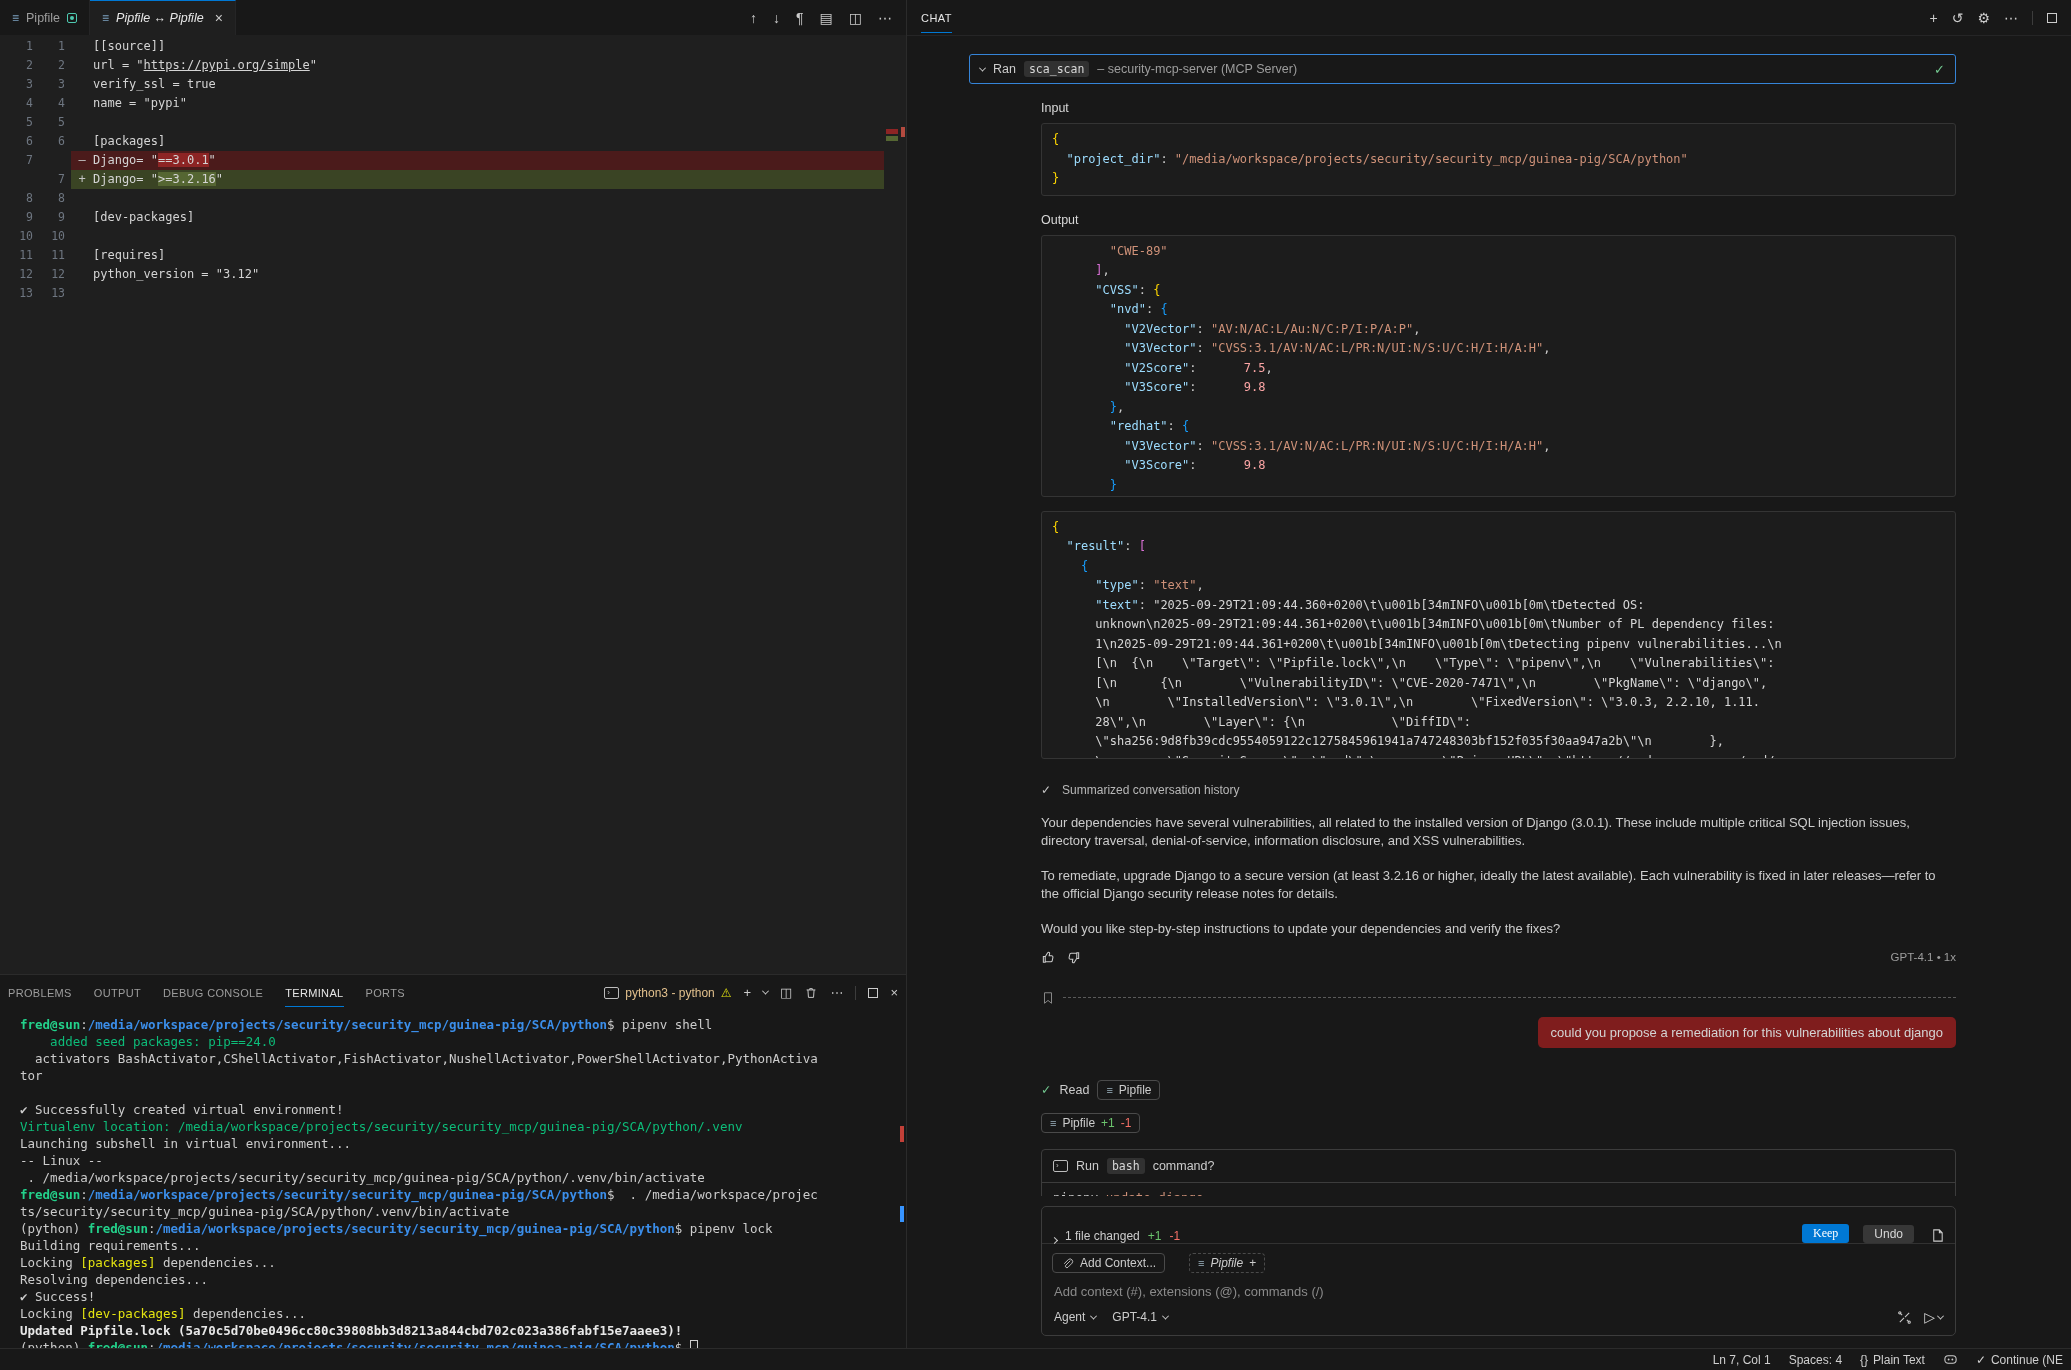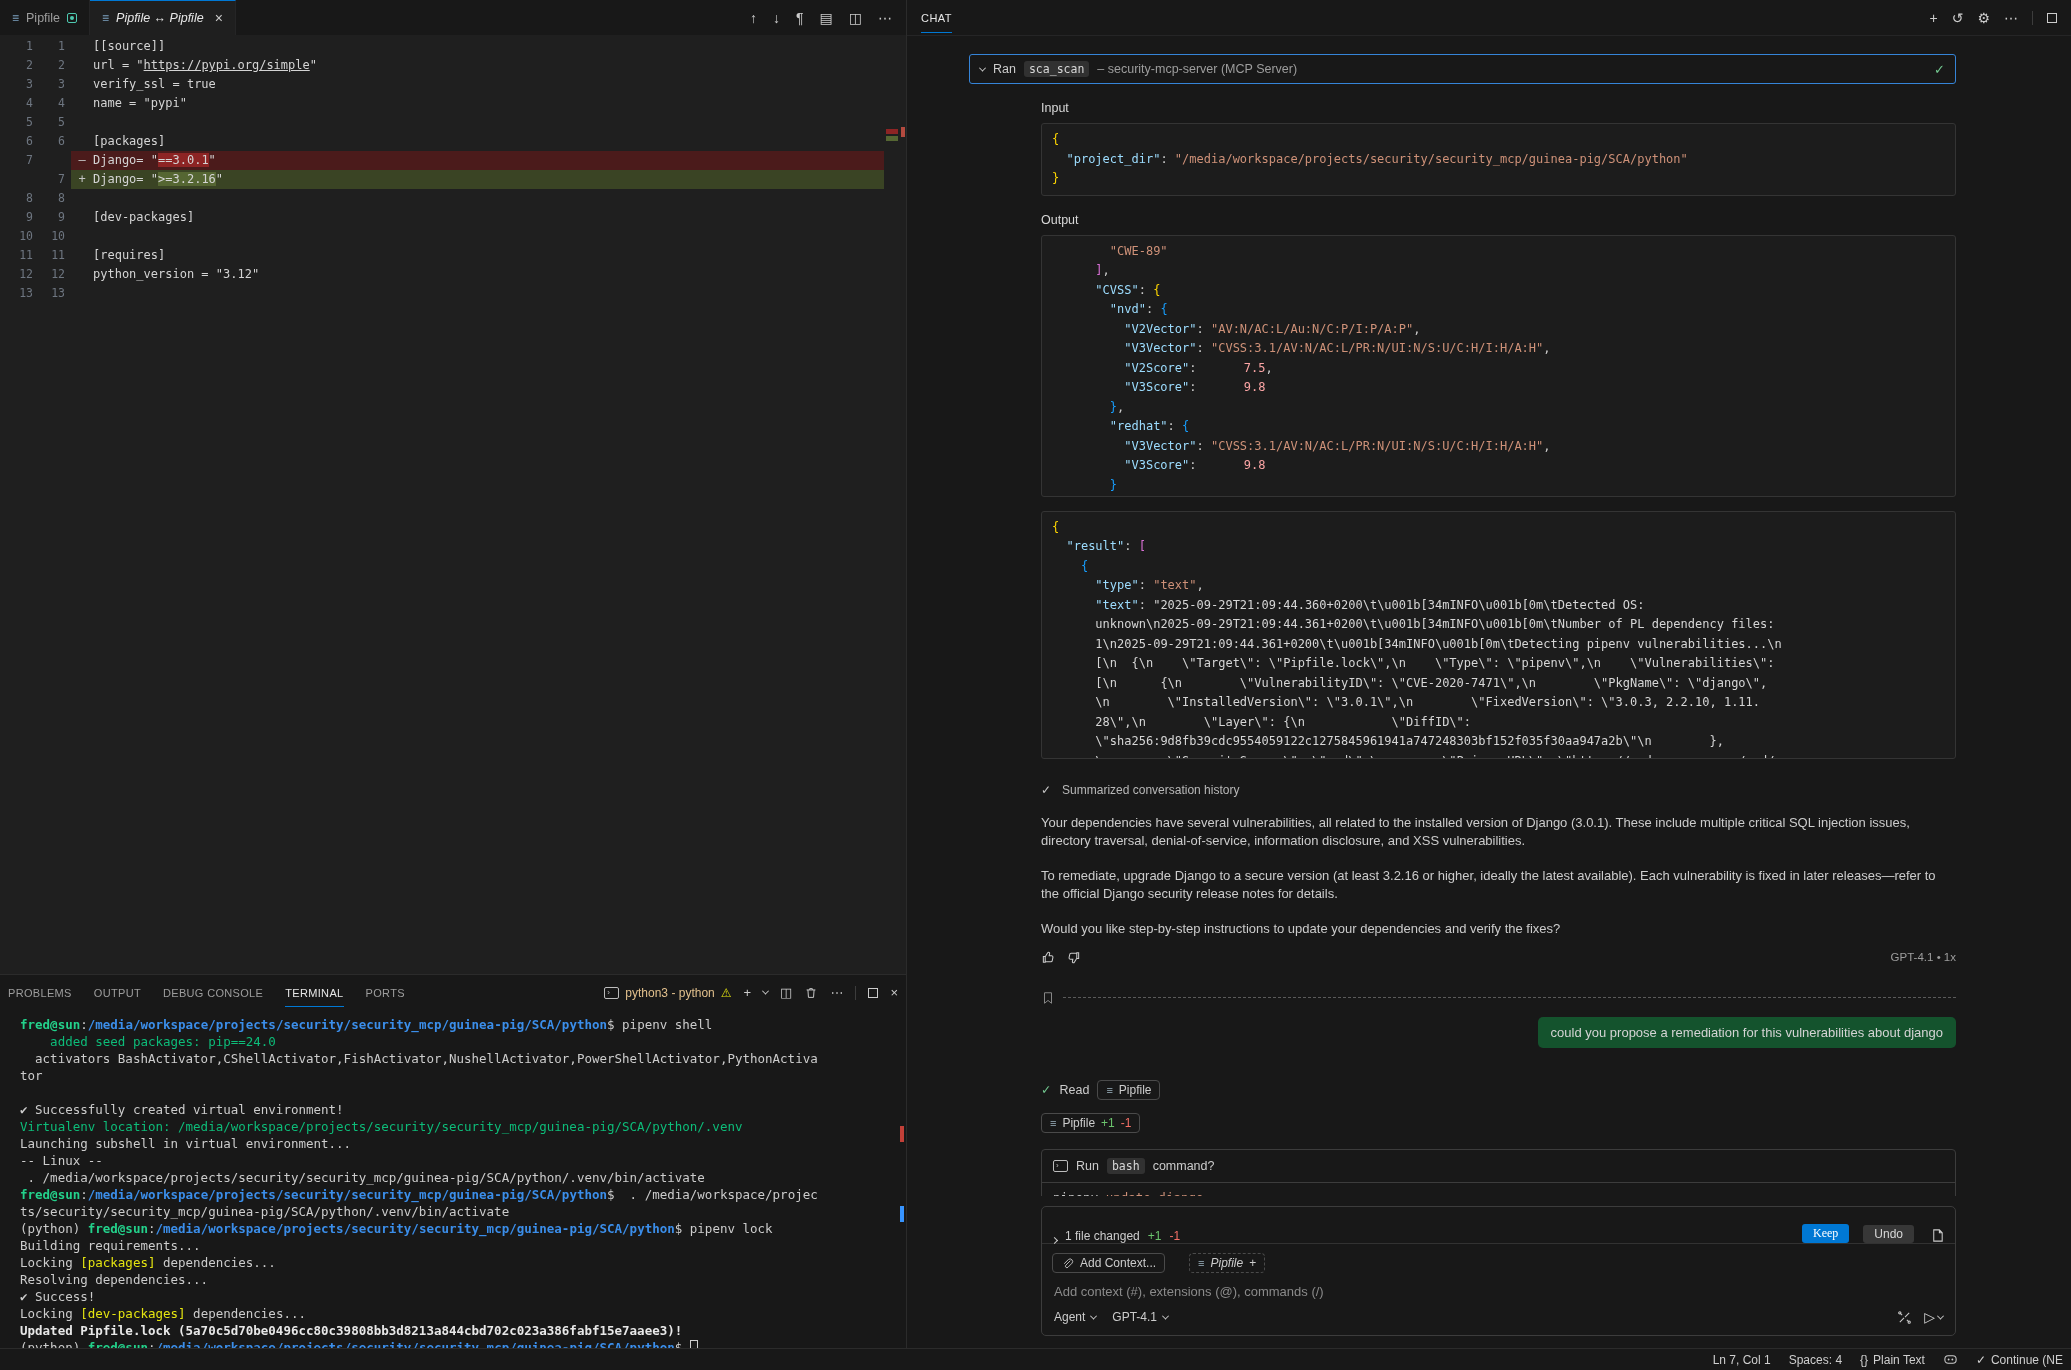--- a/index.html
+++ b/index.html
@@ -101,21 +101,21 @@
   .tk-cmd { color:#ce9178; }
   .hist-row { display:flex; align-items:center; gap:11px; margin-top:24px; font-size:12px; color:#b8b8b8; }
   .hist-row .ck { color:#c5c5c5; }
   .para { font-size:13px; line-height:18px; color:#cccccc; margin-top:17px; white-space:pre-line; }
   .feedback { display:flex; align-items:center; gap:10px; margin-top:12px; }
   .feedback svg { cursor:pointer; }
   .model-note { margin-left:auto; font-size:11.5px; color:#9d9d9d; }
   .bm-sep { display:flex; align-items:center; gap:8px; margin-top:26px; color:#8a8a8a; }
   .bm-sep .dash { flex:1; border-top:1px dashed #5a5a5a; }
   .bubble-row { display:flex; justify-content:flex-end; margin-top:12px; }
-  .bubble { background:#14532d; border-radius:5px; padding:8px 13px; font-size:13px; color:#d4d4d4;
+  .bubble { background:#7f1d1d; border-radius:5px; padding:8px 13px; font-size:13px; color:#d4d4d4;
     max-width:640px; }
   .read-row { display:flex; align-items:center; gap:8px; margin-top:32px; font-size:12.5px; }
   .read-row .ck { color:#73c991; }
   .chip { display:inline-flex; align-items:center; gap:6px; border:1px solid #4a4a4a; border-radius:4px;
     padding:2px 8px; font-size:12px; color:#cccccc; cursor:pointer; }
   .chip .ficon { color:#9db4c0; font-size:11px; }
   .chip .add { color:#6bc46d; }
   .chip .del { color:#f47067; }
   .chip-row { margin-top:13px; }
   .run-box { margin-top:16px; border:1px solid #3c3c3c; border-radius:4px; }

